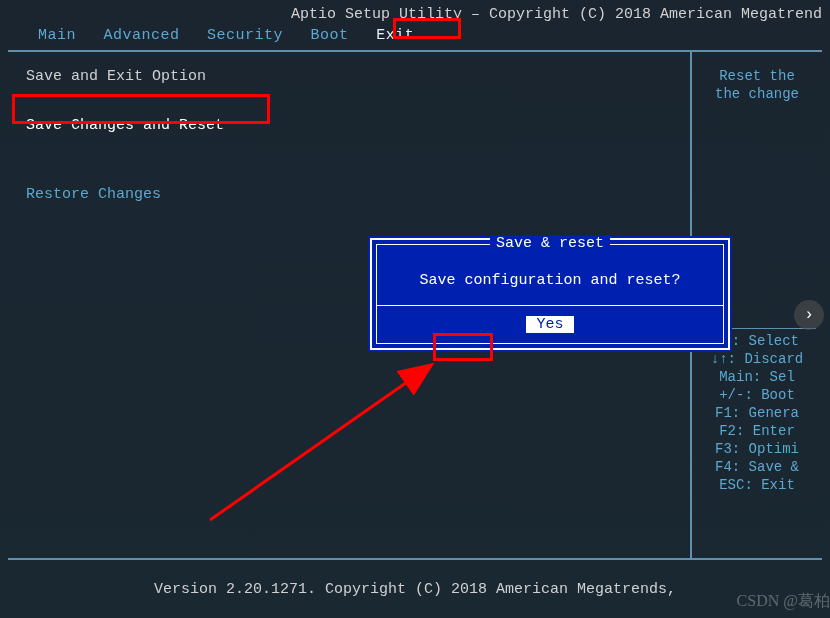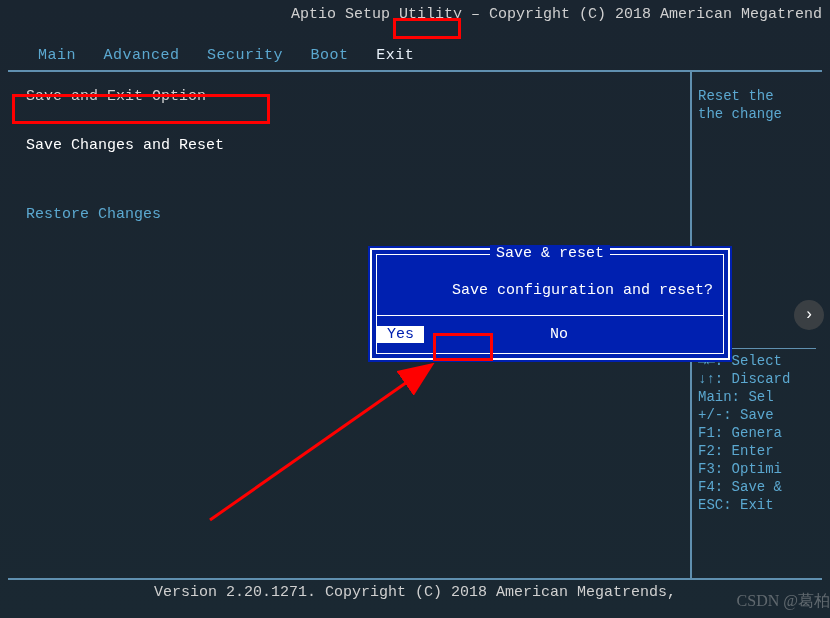--- a/index.html
+++ b/index.html
@@ -21,21 +21,20 @@
   .title-bar {
     color: #d0d0d0;
     text-align: right;
     padding: 2px 0;
     white-space: nowrap;
   }
   .menu-bar {
     color: #5ba8d0;
     padding: 2px 0 6px 30px;
     letter-spacing: 0.5px;
-    margin-top: 20px;
   }
   .menu-item {
     display: inline-block;
     margin-right: 18px;
   }
   .menu-item.active {
     color: #e8f0f8;
   }
   .content-area {
     display: flex;
@@ -64,34 +63,35 @@
   .option.selected {
     color: #ffffff;
   }
   .right-panel {
     width: 130px;
     padding: 16px 6px;
     color: #5ba8d0;
     font-size: 14px;
     white-space: nowrap;
     overflow: hidden;
+    text-align: center;
   }
   .right-line { margin-bottom: 2px; }
   .right-spacer { height: 220px; }
   .hr { border-top: 1px solid #6090b0; margin: 4px 0; }
   .footer {
     color: #d0d0d0;
     text-align: center;
-    padding: 4px 0;
+    padding: 21px 0;
     white-space: nowrap;
   }
   .dialog {
     position: absolute;
     left: 370px;
-    top: 248px;
+    top: 238px;
     width: 360px;
     background: #0020b0;
     border: 2px solid #ffffff;
     padding: 4px;
     color: #ffffff;
     box-shadow: 0 0 0 2px #0020b0;
   }
   .dialog-inner {
     border: 1px solid #fff;
     padding: 0;
@@ -99,30 +99,31 @@
   .dialog-title {
     text-align: center;
     margin-top: -10px;
     position: relative;
   }
   .dialog-title span {
     background: #0020b0;
     padding: 0 6px;
   }
   .dialog-msg {
-    text-align: right;
+    text-align: center;
     padding: 20px 10px 16px;
   }
   .dialog-buttons {
     display: flex;
     border-top: 1px solid #fff;
     padding: 10px 0;
   }
   .dialog-btn {
     flex: 1;
+    text-align: center;
   }
   .dialog-btn.active span {
     background: #ffffff;
     color: #0020b0;
     padding: 0 10px;
   }
   
   .redbox {
     position: absolute;
     border: 3px solid #ff0000;
@@ -180,39 +181,38 @@
       <div class="option">Restore Changes</div>
     </div>
     <div class="right-panel">
       <div class="right-line">Reset the</div>
       <div class="right-line">the change</div>
       <div class="right-spacer"></div>
       <div class="hr"></div>
       <div class="right-line">→←: Select</div>
       <div class="right-line">↓↑: Discard</div>
       <div class="right-line">Main: Sel</div>
-      <div class="right-line">+/-: Save</div>
+      <div class="right-line">+/-: Boot</div>
       <div class="right-line">F1: Genera</div>
       <div class="right-line">F2: Enter</div>
       <div class="right-line">F3: Optimi</div>
       <div class="right-line">F4: Save &amp;</div>
       <div class="right-line">ESC: Exit</div>
     </div>
   </div>
 
   <div class="footer">Version 2.20.1271. Copyright (C) 2018 American Megatrends,</div>
 </div>
 
 <div class="dialog">
   <div class="dialog-inner">
     <div class="dialog-title"><span>Save &amp; reset</span></div>
     <div class="dialog-msg">Save configuration and reset?</div>
     <div class="dialog-buttons">
       <div class="dialog-btn active"><span>Yes</span></div>
-      <div class="dialog-btn"><span>No</span></div>
     </div>
   </div>
 </div>
 
 <div class="redbox box-exit"></div>
 <div class="redbox box-save"></div>
 <div class="redbox box-yes"></div>
 
 <svg class="red-arrow" style="left:200px; top:350px; width:260px; height:180px;">
   <defs>

